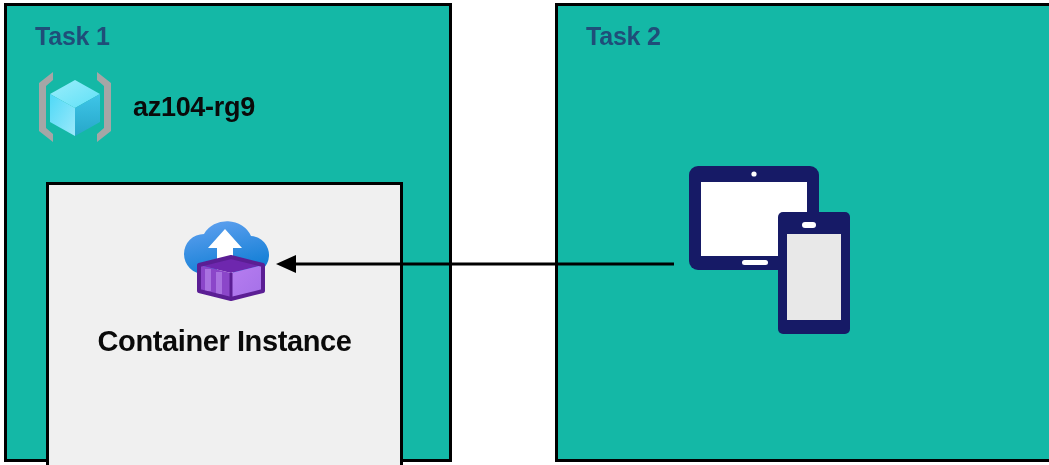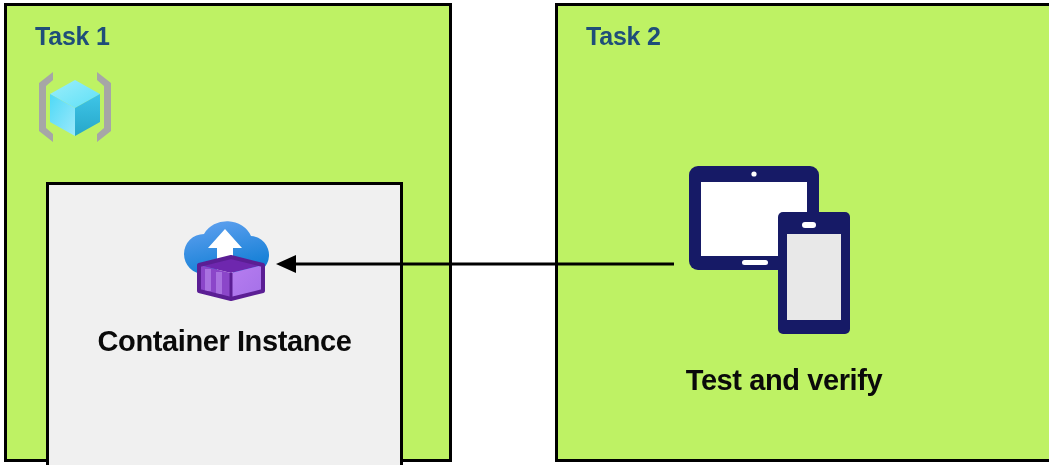--- a/index.html
+++ b/index.html
@@ -20,21 +20,21 @@
     left: 0; top: 0;
     width: 1049px;
     height: 465px;
   }
 
   
   .panel {
     position: absolute;
     box-sizing: border-box;
     border: 3px solid #000000;
-    background: #bef264;
+    background: #14b8a6;
   }
   #panel-task1 {
     left: 4px;
     top: 3px;
     width: 448px;
     height: 459px;
   }
   #panel-task2 {
     left: 555px;
     top: 3px;
@@ -177,20 +177,21 @@
           <path d="M62 6 L76 17 L76 65 L62 76 L62 68 L69 62 L69 20 L62 14 Z" fill="#A6A6A6"></path>
 
           <path d="M40 14 L65 28 L40 42 L15 28 Z" fill="url(#cubeTop)"></path>
 
           <path d="M15 28 L40 42 L40 70 L15 56 Z" fill="url(#cubeLeft)"></path>
 
           <path d="M65 28 L65 56 L40 70 L40 42 Z" fill="url(#cubeRight)"></path>
         </svg>
       </span>
 
+      <span class="rg-label">az104-rg9</span>
     </div>
 
     <div id="resource-box">
       <div class="resource-inner">
 
         <span>
           <svg class="aci-icon" viewBox="0 0 104 96" xmlns="http://www.w3.org/2000/svg">
             <defs>
               <linearGradient id="cloudGrad" x1="0.25" y1="0" x2="0.6" y2="1">
                 <stop offset="0" stop-color="#5EA0EF"></stop>
@@ -244,21 +245,20 @@
 
         <rect x="56" y="100" width="26" height="5" rx="2.5" ry="2.5" fill="#ffffff"></rect>
 
         <rect x="92" y="52" width="72" height="122" rx="5" ry="5" fill="#161A66"></rect>
 
         <rect x="116" y="62" width="14" height="6" rx="3" ry="3" fill="#ffffff"></rect>
 
         <rect x="101" y="74" width="54" height="86" fill="#E8E8E8"></rect>
       </svg>
     </span>
-    <span class="devices-label">Test and verify</span>
   </div>
 
   <svg id="connector-arrow" viewBox="0 0 420 36" xmlns="http://www.w3.org/2000/svg">
     <line x1="24" y1="18" x2="409" y2="18" stroke="#000000" stroke-width="3"></line>
     <polygon points="11,18 31,9 31,27" fill="#000000"></polygon>
   </svg>
 
 </div>
 
 </body></html>

